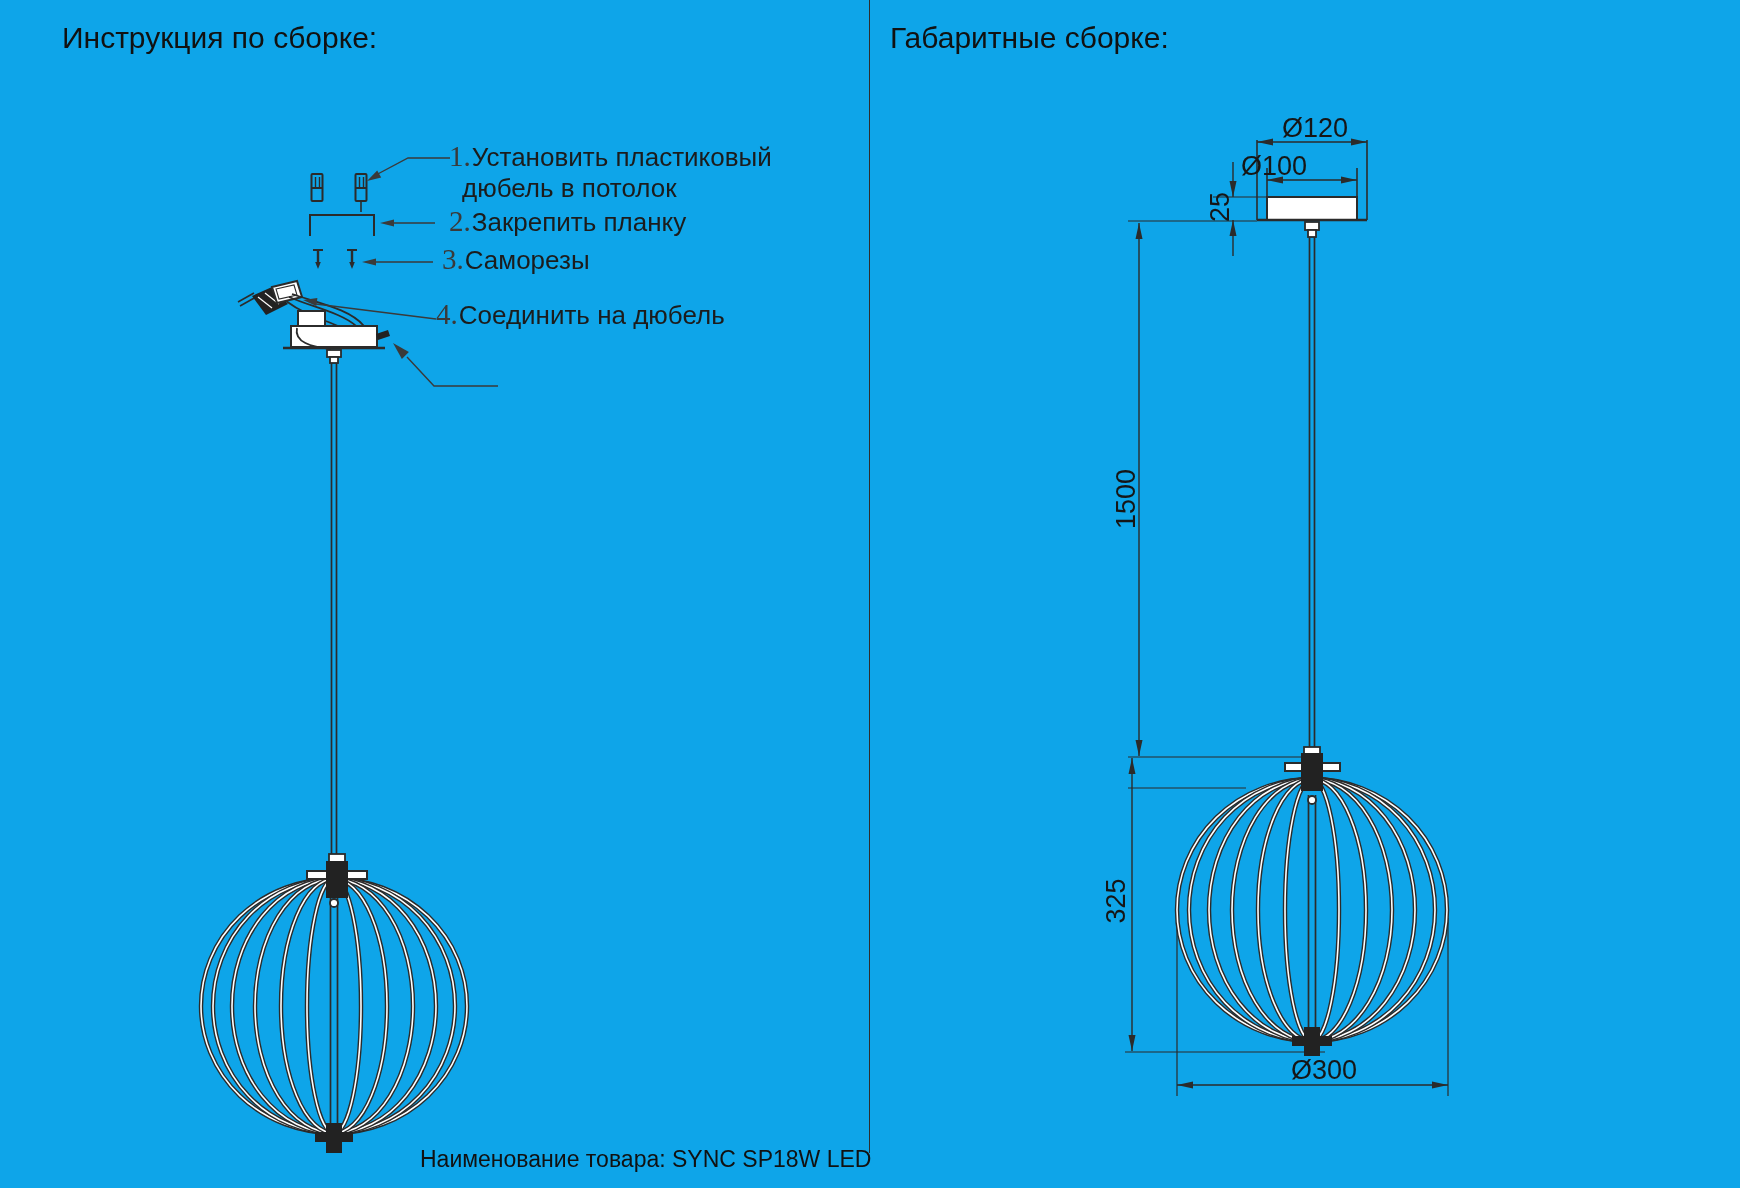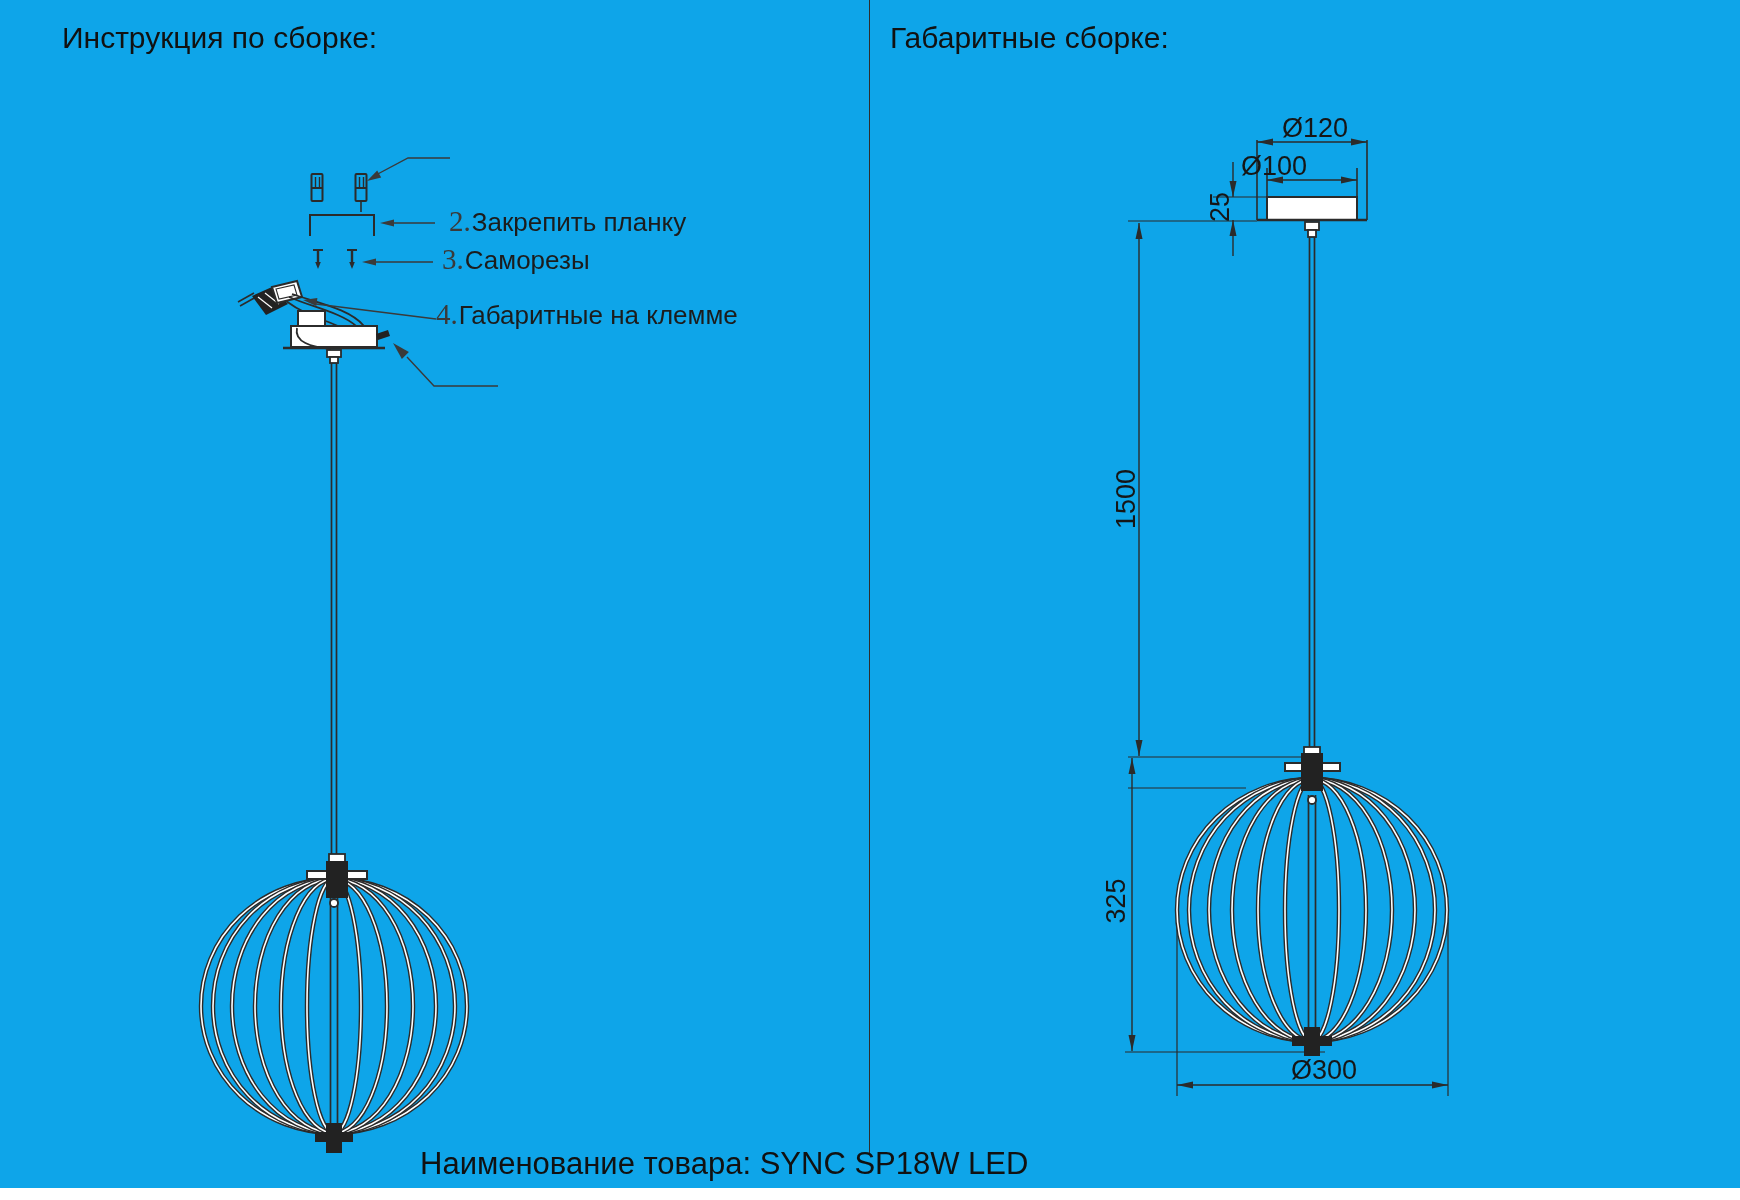--- a/index.html
+++ b/index.html
@@ -21,21 +21,21 @@
   #step-5{left:481px;top:372px;}
   #step-5 .lbl{margin-left:7px;}
   .dim{position:absolute;font-size:27px;white-space:nowrap;color:#161616;}
   .dim.rot{transform:translate(-50%,-50%) rotate(-90deg);}
   #dim-120{left:1282px;top:113px;}
   #dim-100{left:1241px;top:151px;}
   #dim-25{left:1220px;top:207px;}
   #dim-1500{left:1126px;top:499px;}
   #dim-325{left:1116px;top:901px;}
   #dim-300{left:1291px;top:1055px;}
-  .caption{position:absolute;left:420px;top:1146px;font-size:31px;white-space:nowrap;color:#111;}
+  .caption{position:absolute;left:420px;top:1146px;font-size:23px;white-space:nowrap;color:#111;}
 </style>
 </head>
 <body>
 
 <div class="page">
 
   <svg class="art" width="1740" height="1200" viewBox="0 0 1740 1200">
 
     <g stroke="#2b2b2b" fill="none" stroke-width="2">
 
@@ -205,28 +205,32 @@
         <rect x="1304" y="1027" width="16" height="29" fill="#222" stroke="none"></rect>
       </g>
     </g>
   </svg>
 
   <div class="divider"></div>
 
   <div class="title" id="title-left">Инструкция по сборке:</div>
   <div class="title" id="title-right">Габаритные сборке:</div>
 
+  <div class="step" id="step-1">
+    <span class="num">1.</span><span class="lbl">Установить пластиковый</span><br>
+    <span class="lbl lbl2">дюбель в потолок</span>
+  </div>
   <div class="step" id="step-2">
     <span class="num">2.</span><span class="lbl">Закрепить планку</span>
   </div>
   <div class="step" id="step-3">
     <span class="num">3.</span><span class="lbl">Саморезы</span>
   </div>
   <div class="step" id="step-4">
-    <span class="num">4.</span><span class="lbl">Габаритные на клемме</span>
+    <span class="num">4.</span><span class="lbl">Соединить на дюбель</span>
   </div>
 
   <div class="dim" id="dim-120">Ø120</div>
   <div class="dim" id="dim-100">Ø100</div>
   <div class="dim rot" id="dim-25">25</div>
   <div class="dim rot" id="dim-1500">1500</div>
   <div class="dim rot" id="dim-325">325</div>
   <div class="dim" id="dim-300">Ø300</div>
 
   <div class="caption">Наименование товара: SYNC SP18W LED</div>

